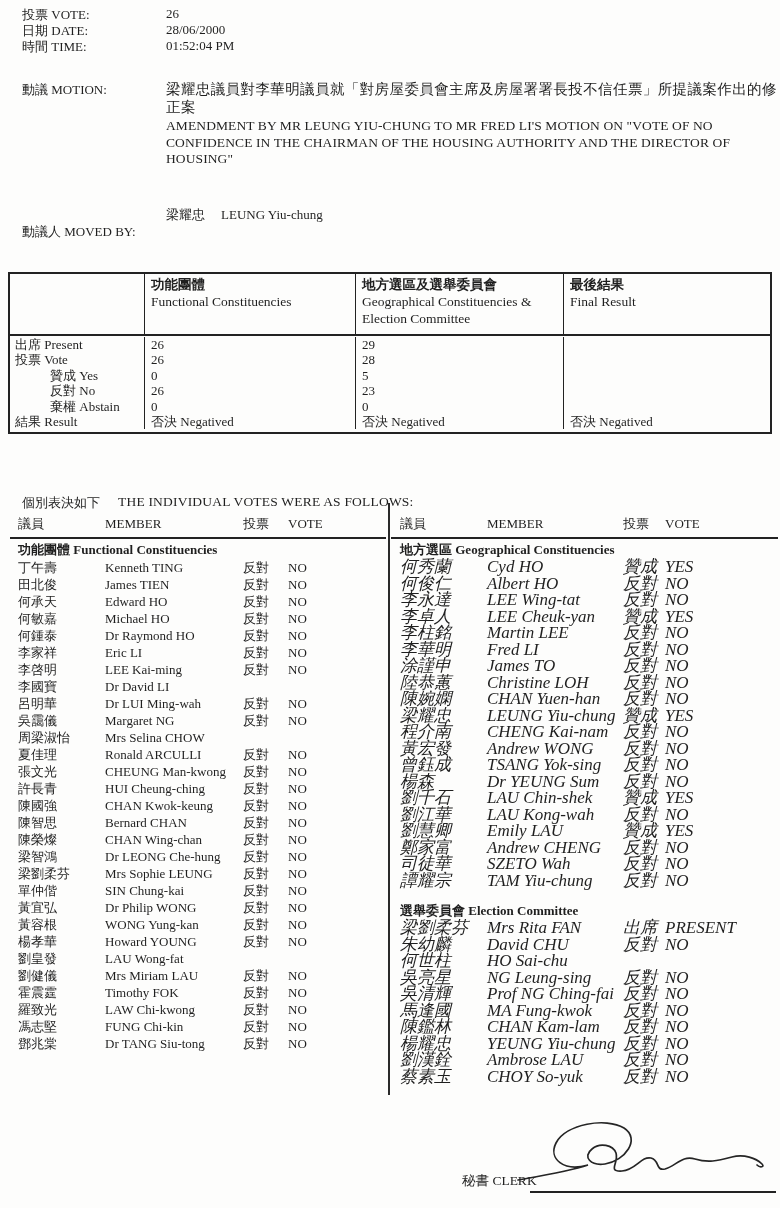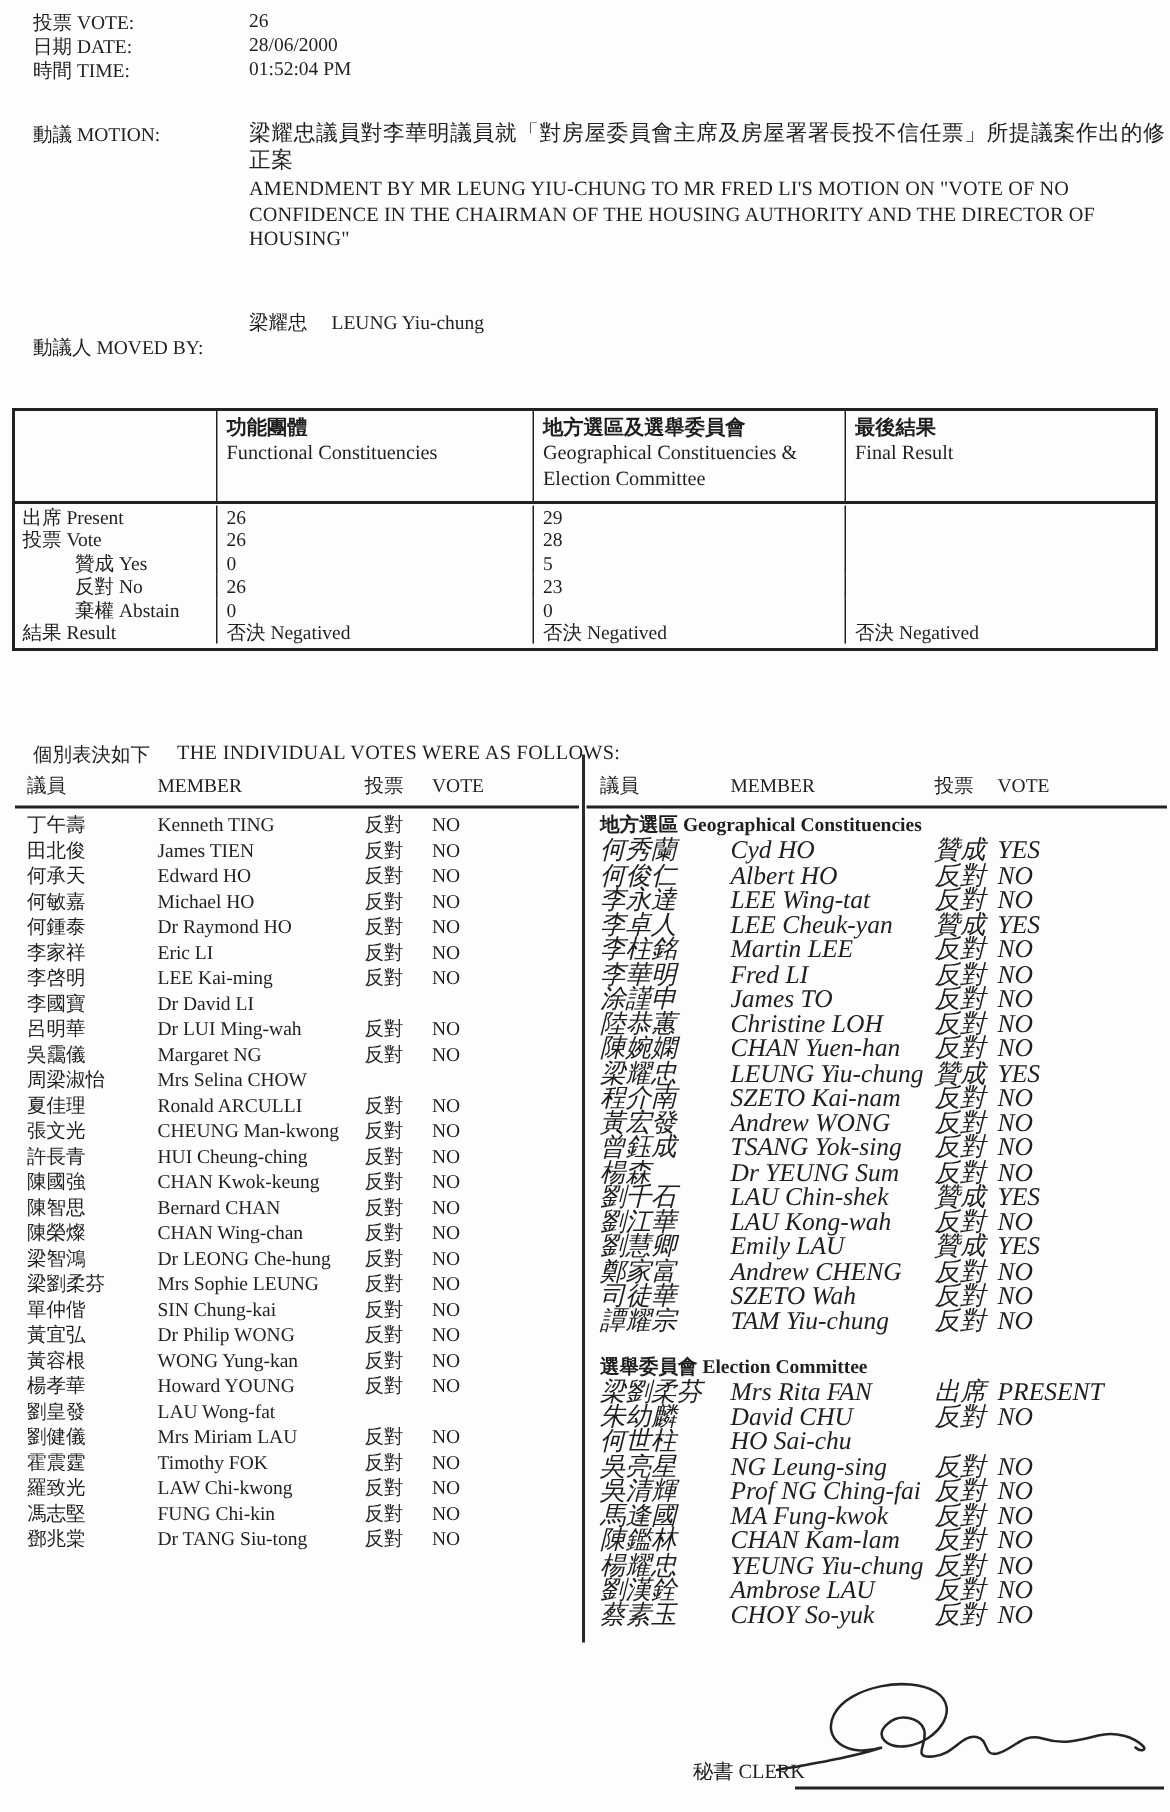--- a/index.html
+++ b/index.html
@@ -167,20 +167,21 @@
     <span>投票</span>
     <span>VOTE</span>
   </div>
 
   <div class="abs rule rule-left"></div>
   <div class="abs rule rule-right"></div>
   <div class="abs vdivider"></div>
 
   <div class="abs vlist vlist-left" id="left-mount">
     <div class="msection">
+      <div class="sec-title">功能團體 Functional Constituencies</div>
       <div class="sec-rows">
     <div class="mrow">
       <span>丁午壽</span>
       <span>Kenneth TING</span>
       <span>反對</span>
       <span>NO</span>
     </div>
 
     <div class="mrow">
       <span>田北俊</span>
@@ -449,21 +450,21 @@
 
     <div class="mrow">
       <span>梁耀忠</span>
       <span>LEUNG Yiu-chung</span>
       <span>贊成</span>
       <span>YES</span>
     </div>
 
     <div class="mrow">
       <span>程介南</span>
-      <span>SZETO Kai-nam</span>
+      <span>CHENG Kai-nam</span>
       <span>反對</span>
       <span>NO</span>
     </div>
 
     <div class="mrow">
       <span>黃宏發</span>
       <span>Andrew WONG</span>
       <span>反對</span>
       <span>NO</span>
     </div>

